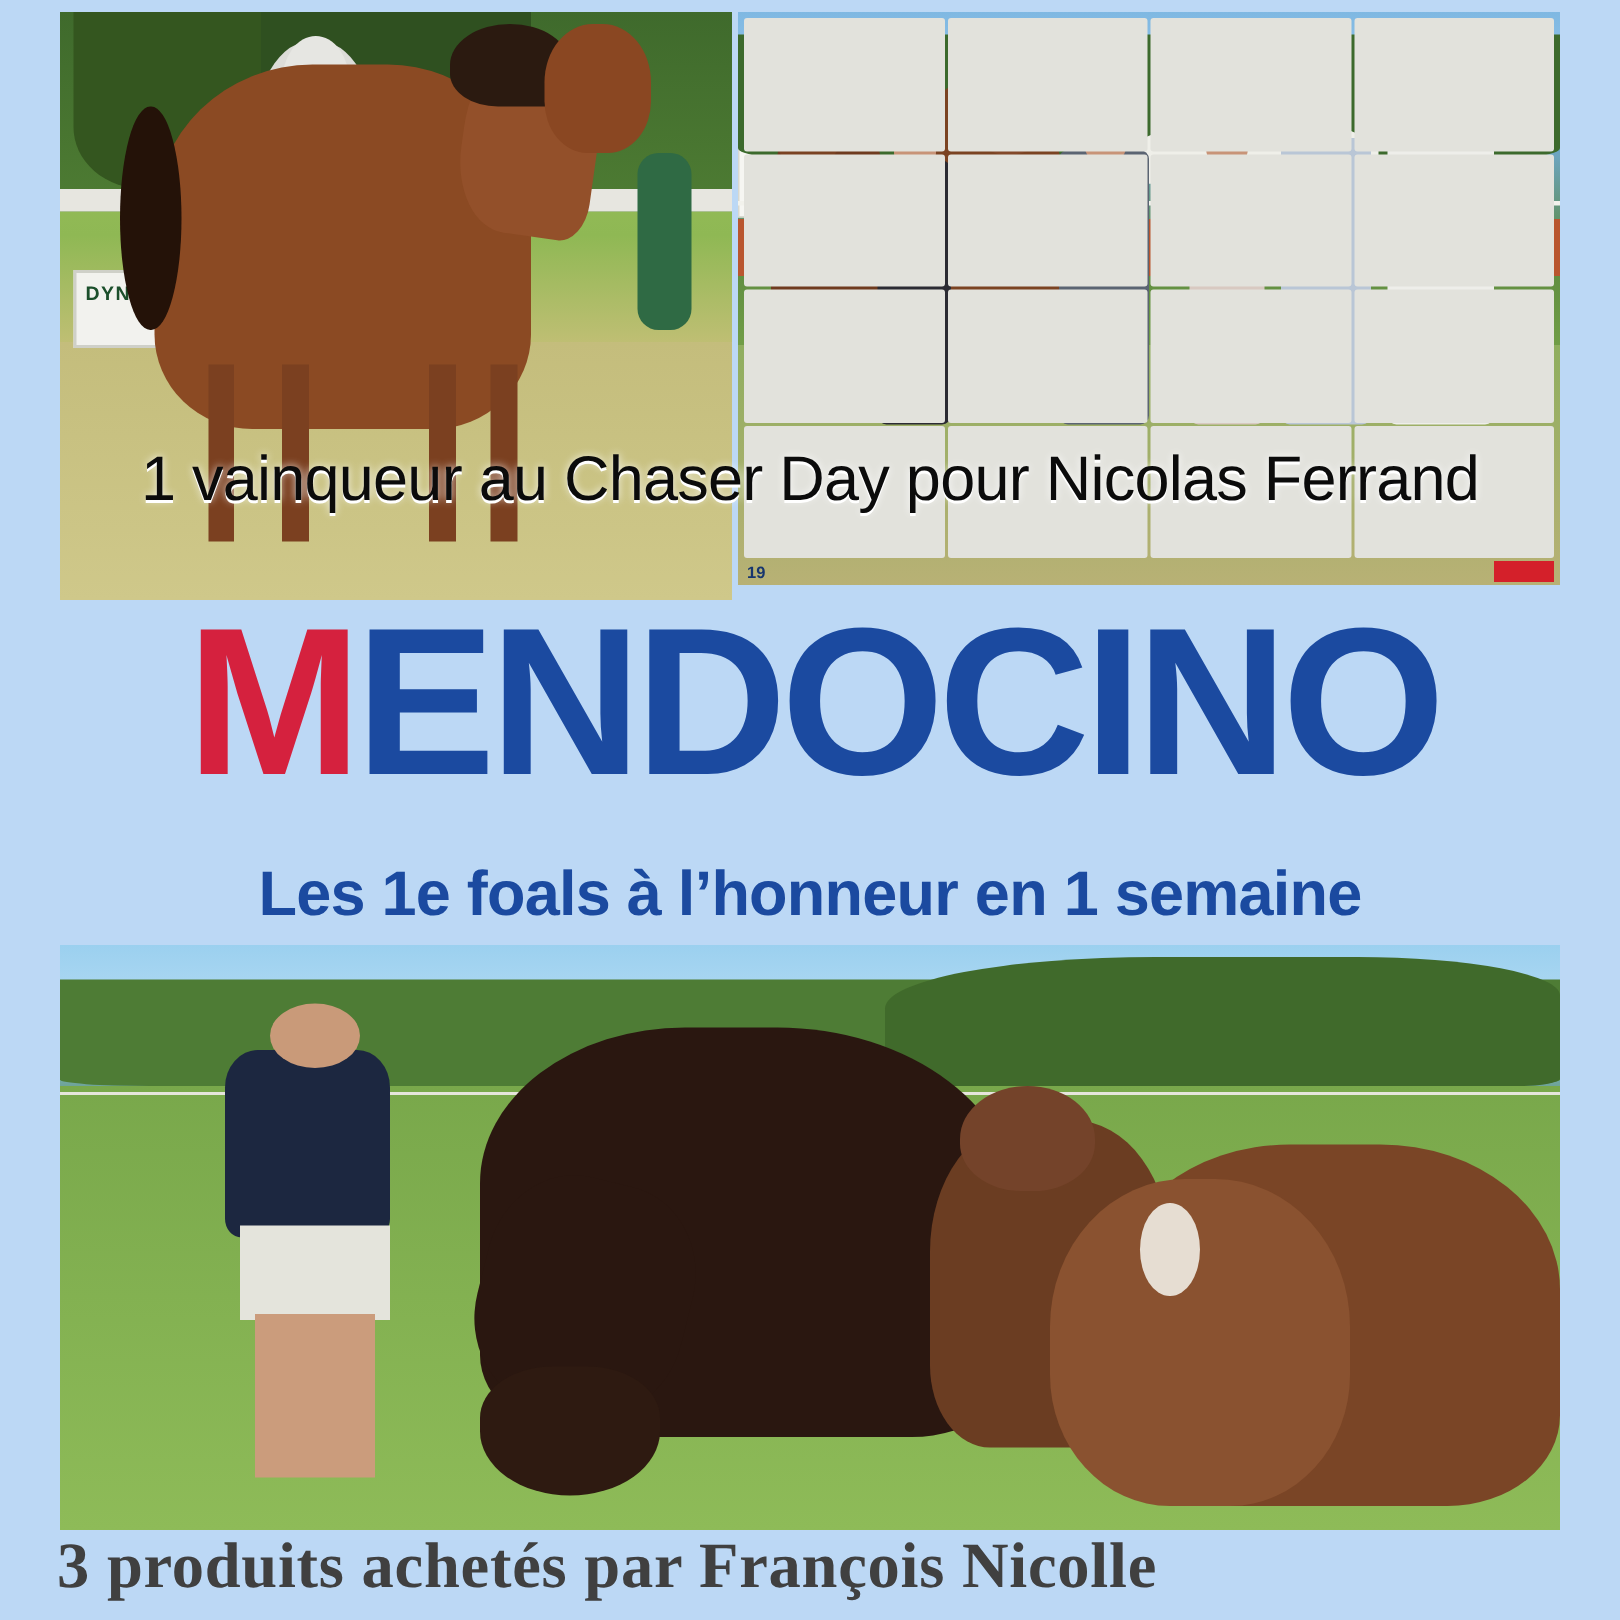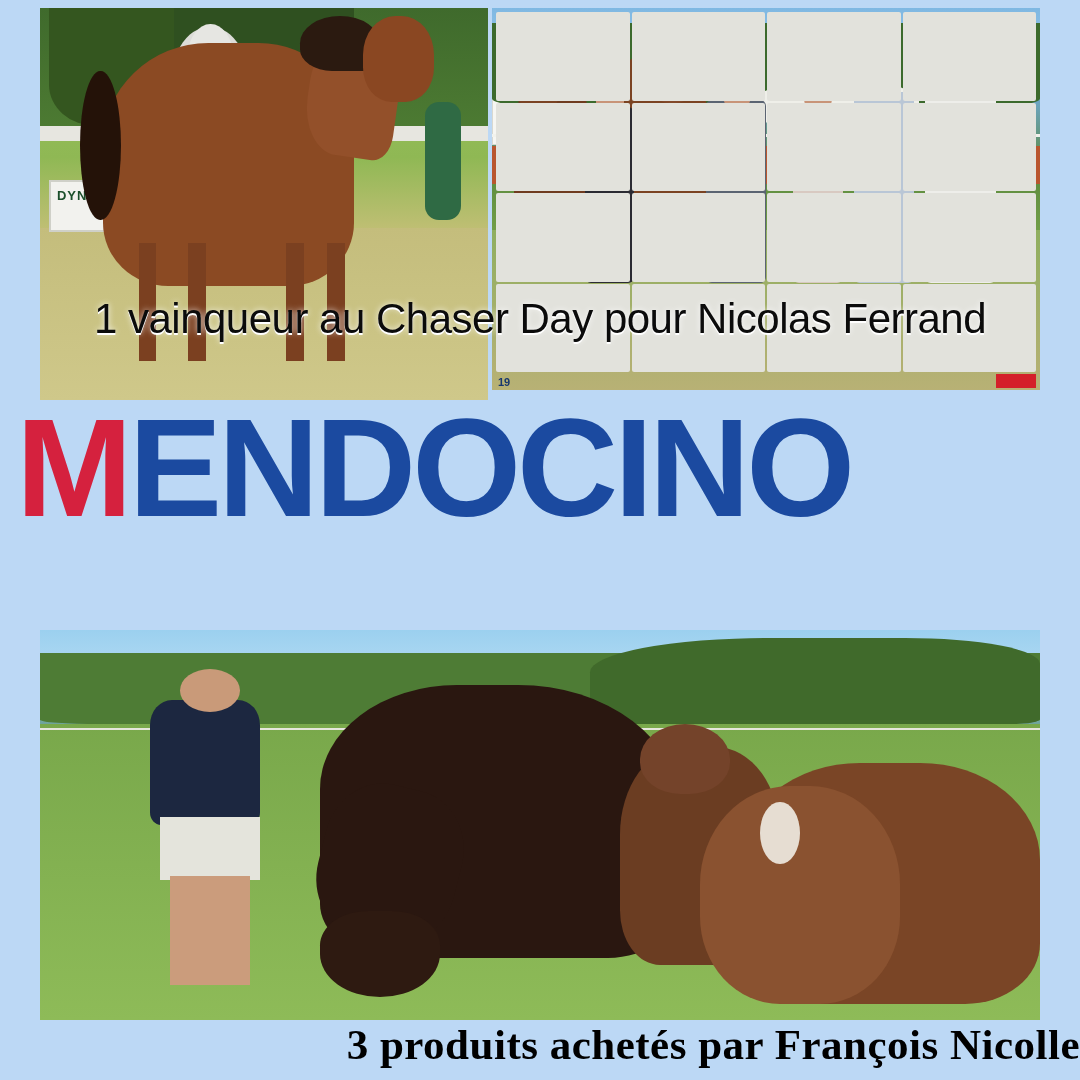--- a/index.html
+++ b/index.html
@@ -113,24 +113,24 @@
     font-size: 42px;
     line-height: 1.08;
     color: #0b0b0b;
     text-shadow: 0 2px 0 #ffffff, 0 0 6px rgba(255,255,255,.85);
     padding: 0 60px;
     box-sizing: border-box;
     letter-spacing: -0.5px;
   }
   #title-wrap {
     position: absolute;
-    left: 16px;
+    left: 4px;
     right: 0;
     top: 398px;
-    text-align: left;
+    text-align: center;
   }
   #title {
     font-size: 140px;
     font-weight: bold;
     line-height: 1;
     letter-spacing: -4px;
     color: #1b4aa0;
     white-space: nowrap;
   }
   #title .first { color: #d5213e; }
@@ -143,26 +143,27 @@
     font-size: 42px;
     font-weight: bold;
     color: #1b4aa0;
     letter-spacing: -0.5px;
   }
   #footer {
     position: absolute;
     left: 0;
     right: 0;
     top: 1020px;
-    text-align: right;
+    text-align: left;
     font-family: "Liberation Serif", serif;
     font-size: 43px;
     font-weight: bold;
-    color: #000000;
+    color: #404040;
     letter-spacing: 0.5px;
+    padding-left: 38px;
   }
 </style>
 </head>
 <body>
 
 <div id="poster">
 
   <div class="photo" id="photo-top-left">
     <div class="shape tl-sky"></div>
     <div class="shape tl-tree1"></div>
@@ -240,20 +241,21 @@
       <span class="tr-banner-red"></span>
     </div>
   </div>
 
   <div id="headline">1 vainqueur au Chaser Day pour Nicolas Ferrand</div>
 
   <div id="title-wrap">
     <div id="title"><span class="first">M</span><span class="rest">ENDOCINO</span></div>
   </div>
 
+  <div id="subtitle">Les 1e foals à l’honneur en 1 semaine</div>
 
   <div class="photo" id="photo-bottom">
     <div class="shape bt-sky"></div>
     <div class="shape bt-trees"></div>
     <div class="shape bt-trees2"></div>
     <div class="shape bt-field"></div>
     <div class="shape bt-fence"></div>
 
     <div class="shape bt-man-shirt"></div>
     <div class="shape bt-man-head"></div>

